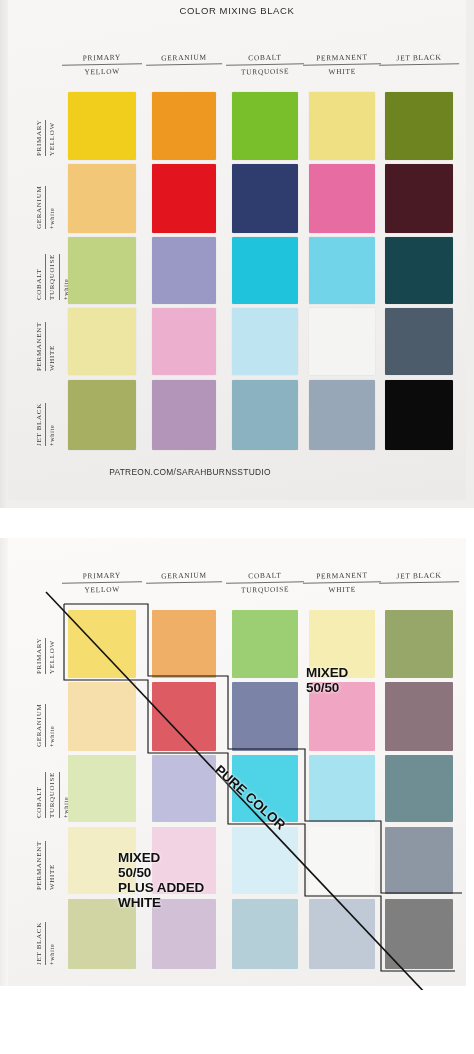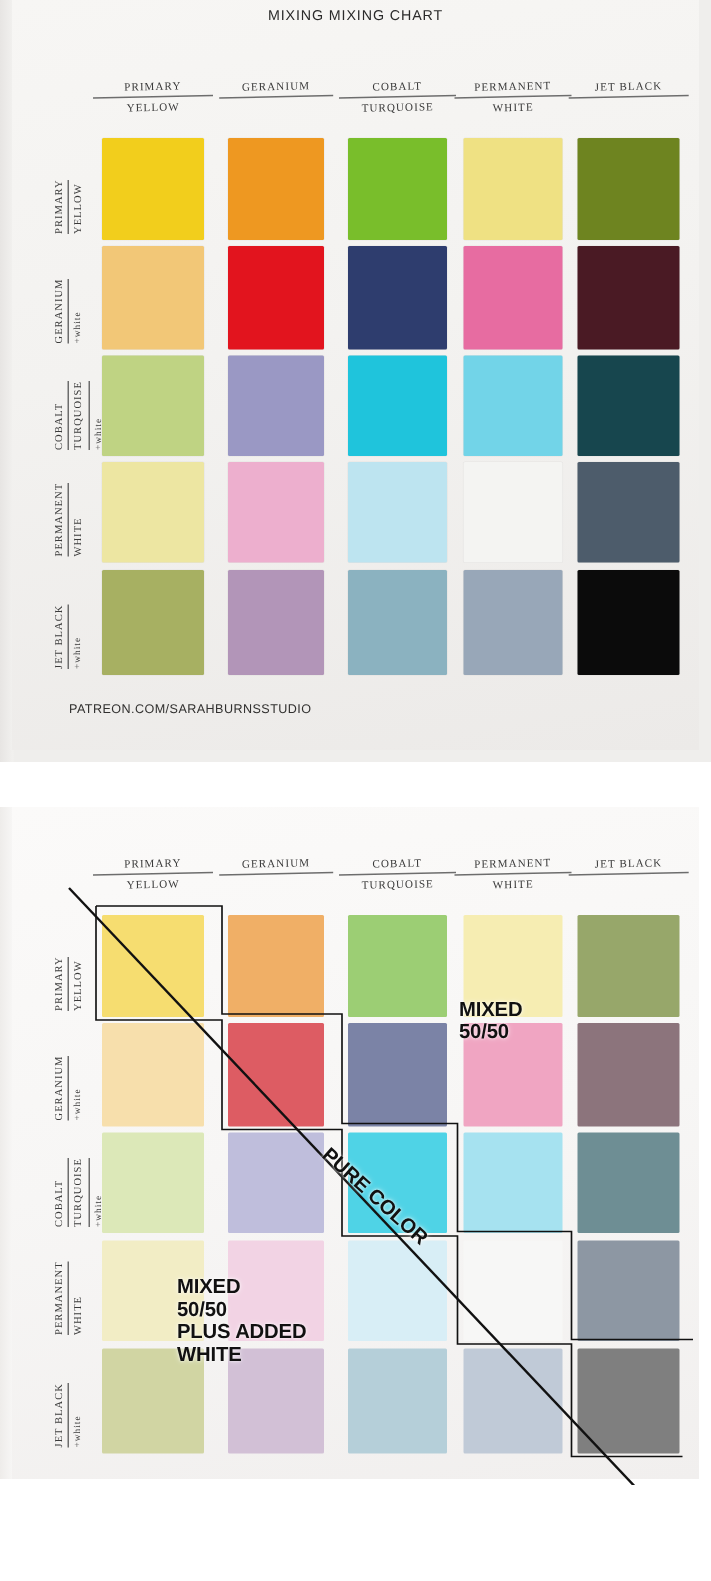--- a/index.html
+++ b/index.html
@@ -18,22 +18,22 @@
   #panel-top .vedge{
     position:absolute;left:0;top:0;width:9px;height:508px;
     background:linear-gradient(90deg,#e7e5e3,#f2f1ef);
   }
   .chart-title{
     position:absolute;left:0;width:474px;text-align:center;top:5px;
     font-size:9.5px;letter-spacing:.6px;color:#2b2b2b;
     font-family:"Liberation Sans",sans-serif;
   }
   .patreon{
-    position:absolute;left:0;width:380px;
-    font-size:8.4px;letter-spacing:.3px;color:#31302f;padding-left:46px;
+    position:absolute;left:0;width:380px;text-align:center;
+    font-size:8.4px;letter-spacing:.3px;color:#31302f;
   }
 
   
   .colhead{
     position:absolute;text-align:center;color:#3a3a3a;
     font-family:"Liberation Serif",serif;
     font-size:7.4px;letter-spacing:.7px;line-height:1.5;
     transform:rotate(-1.2deg);
   }
   .colhead .l1,.colhead .l2{display:block;white-space:nowrap;}
@@ -89,21 +89,21 @@
 
   .diag{position:absolute;pointer-events:none;}
 </style>
 </head>
 <body>
 
 <div class="panel" id="panel-top">
   <div class="vedge"></div>
   <div class="paper"></div>
 
-  <div class="chart-title">MIXING MIXING CHART</div>
+  <div class="chart-title">COLOR MIXING BLACK</div>
 
   <div id="top-colheads">
       <div class="colhead" style="left: 62px; top: 52px; width: 80px;">
         <span class="l1">PRIMARY</span>
         <span class="l2 noline">YELLOW</span>
       </div>
       <div class="colhead" style="left: 146px; top: 52px; width: 76px;">
         <span class="l1">GERANIUM</span>
       </div>
       <div class="colhead" style="left: 226px; top: 52px; width: 78px;">

